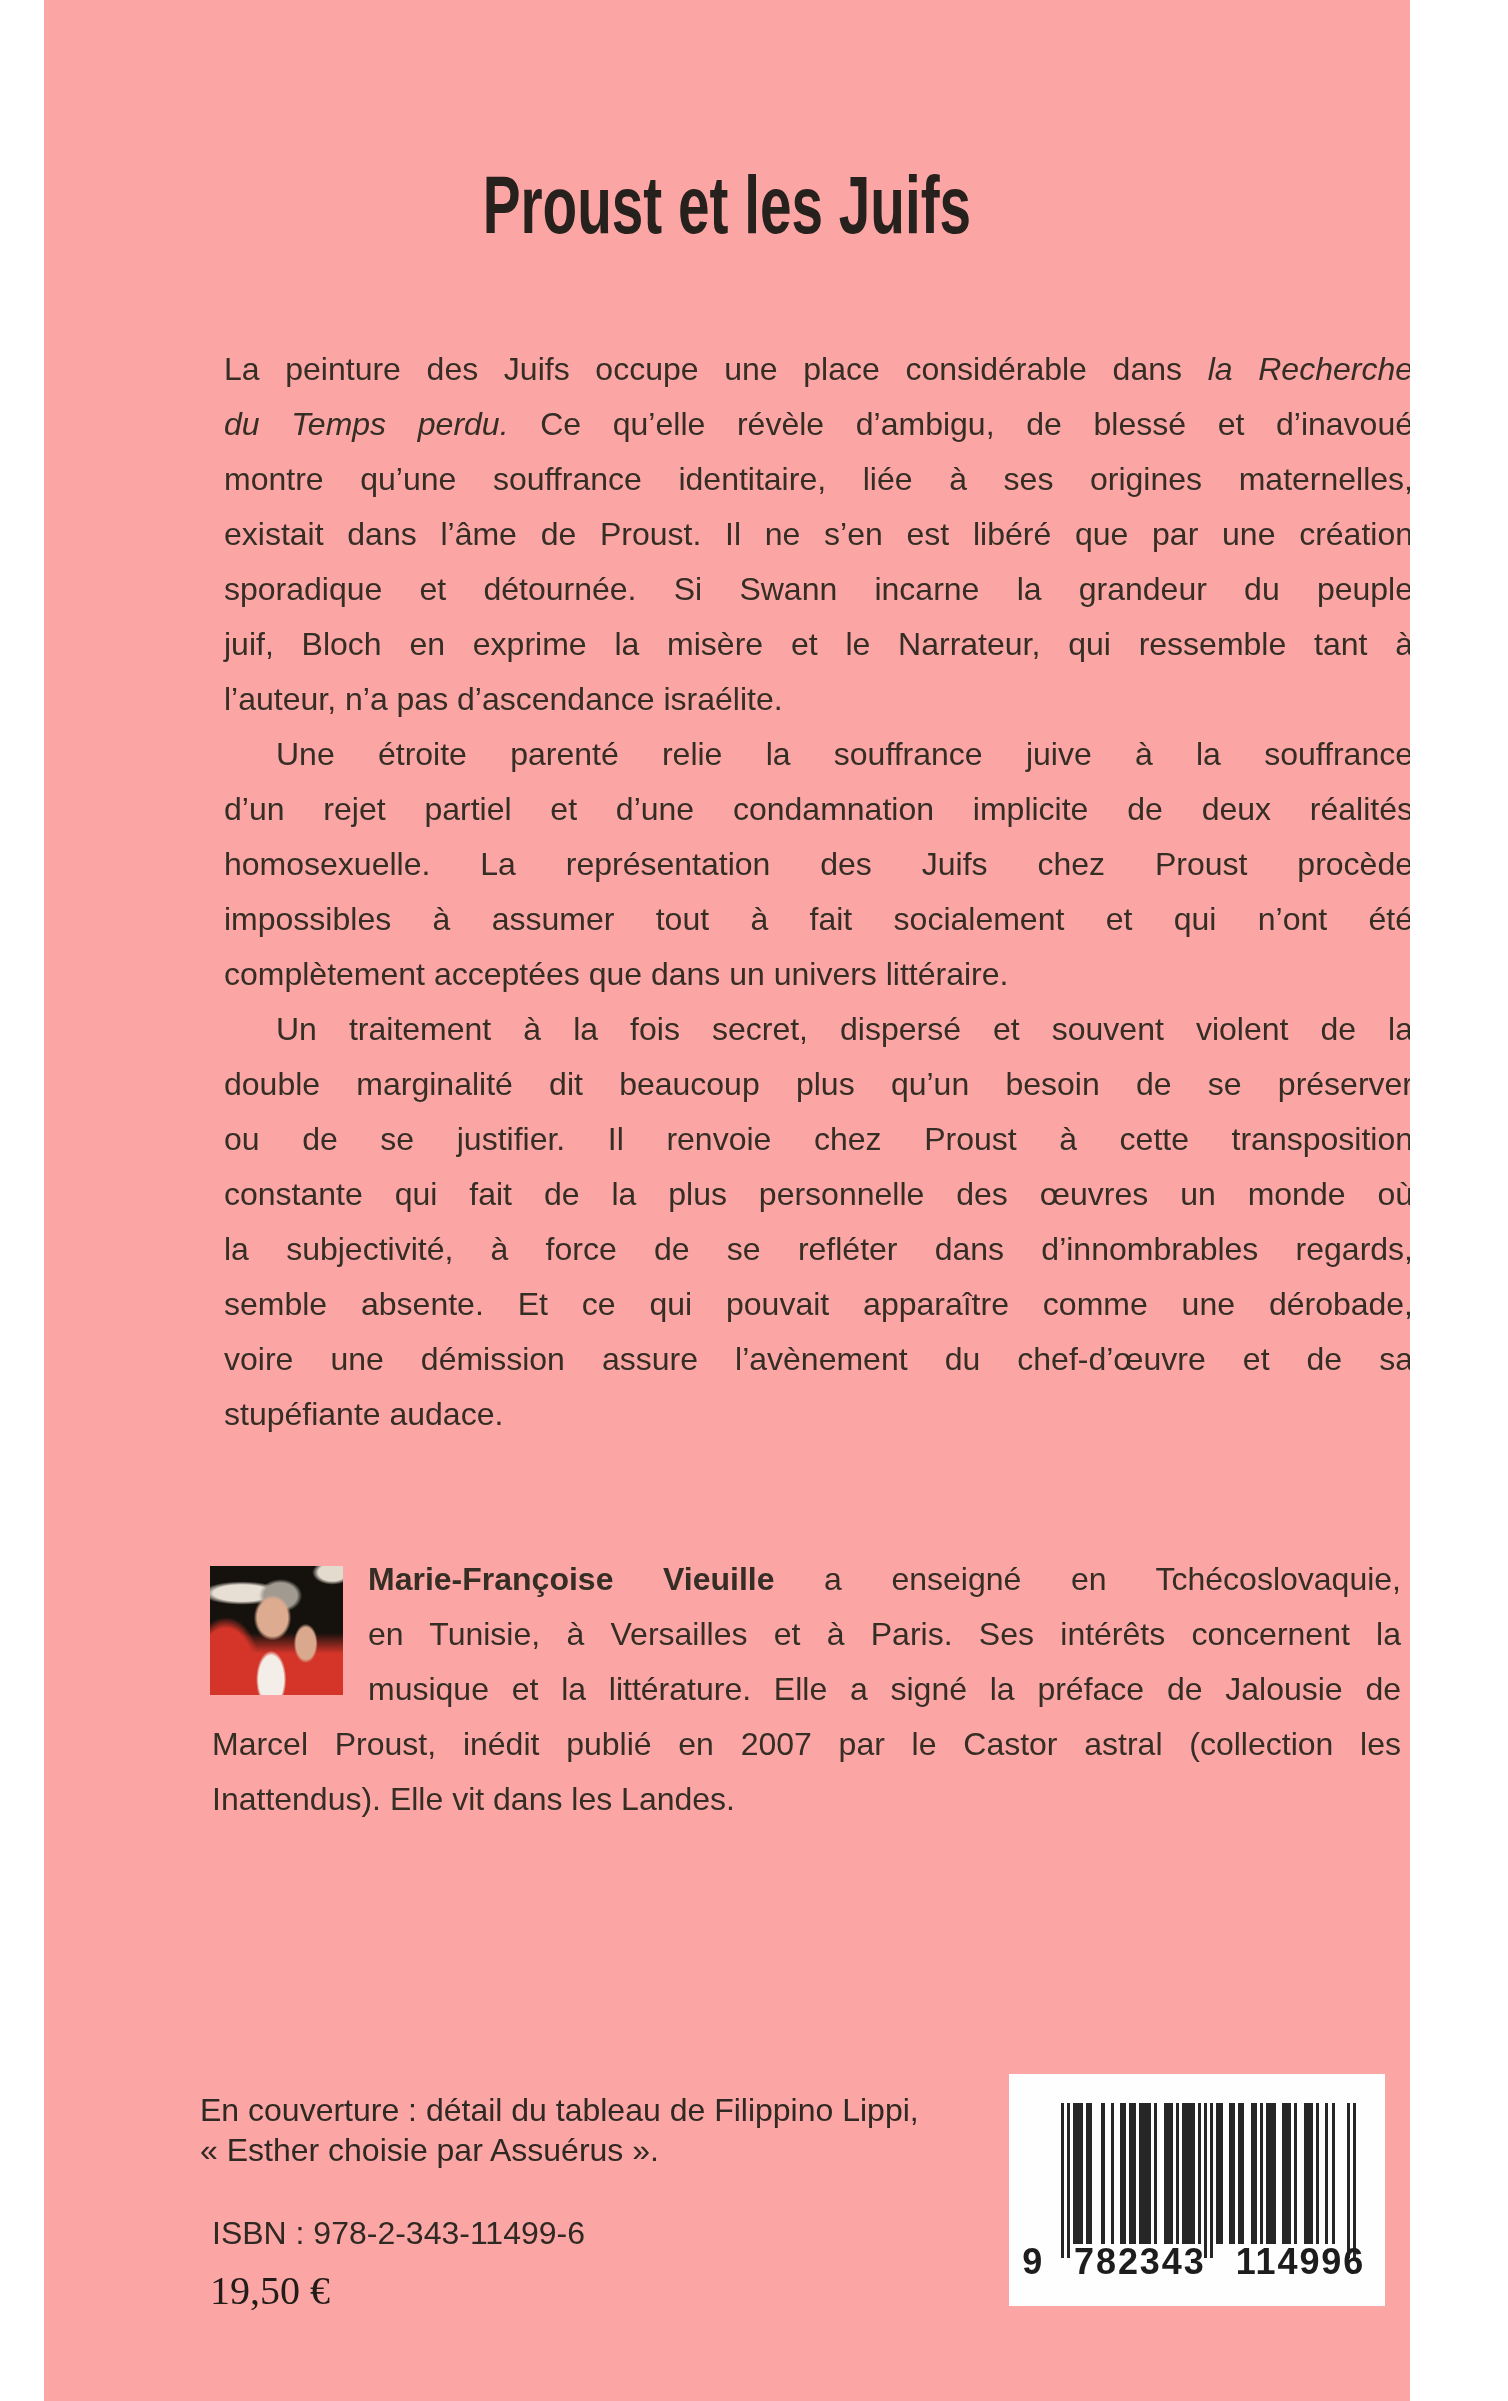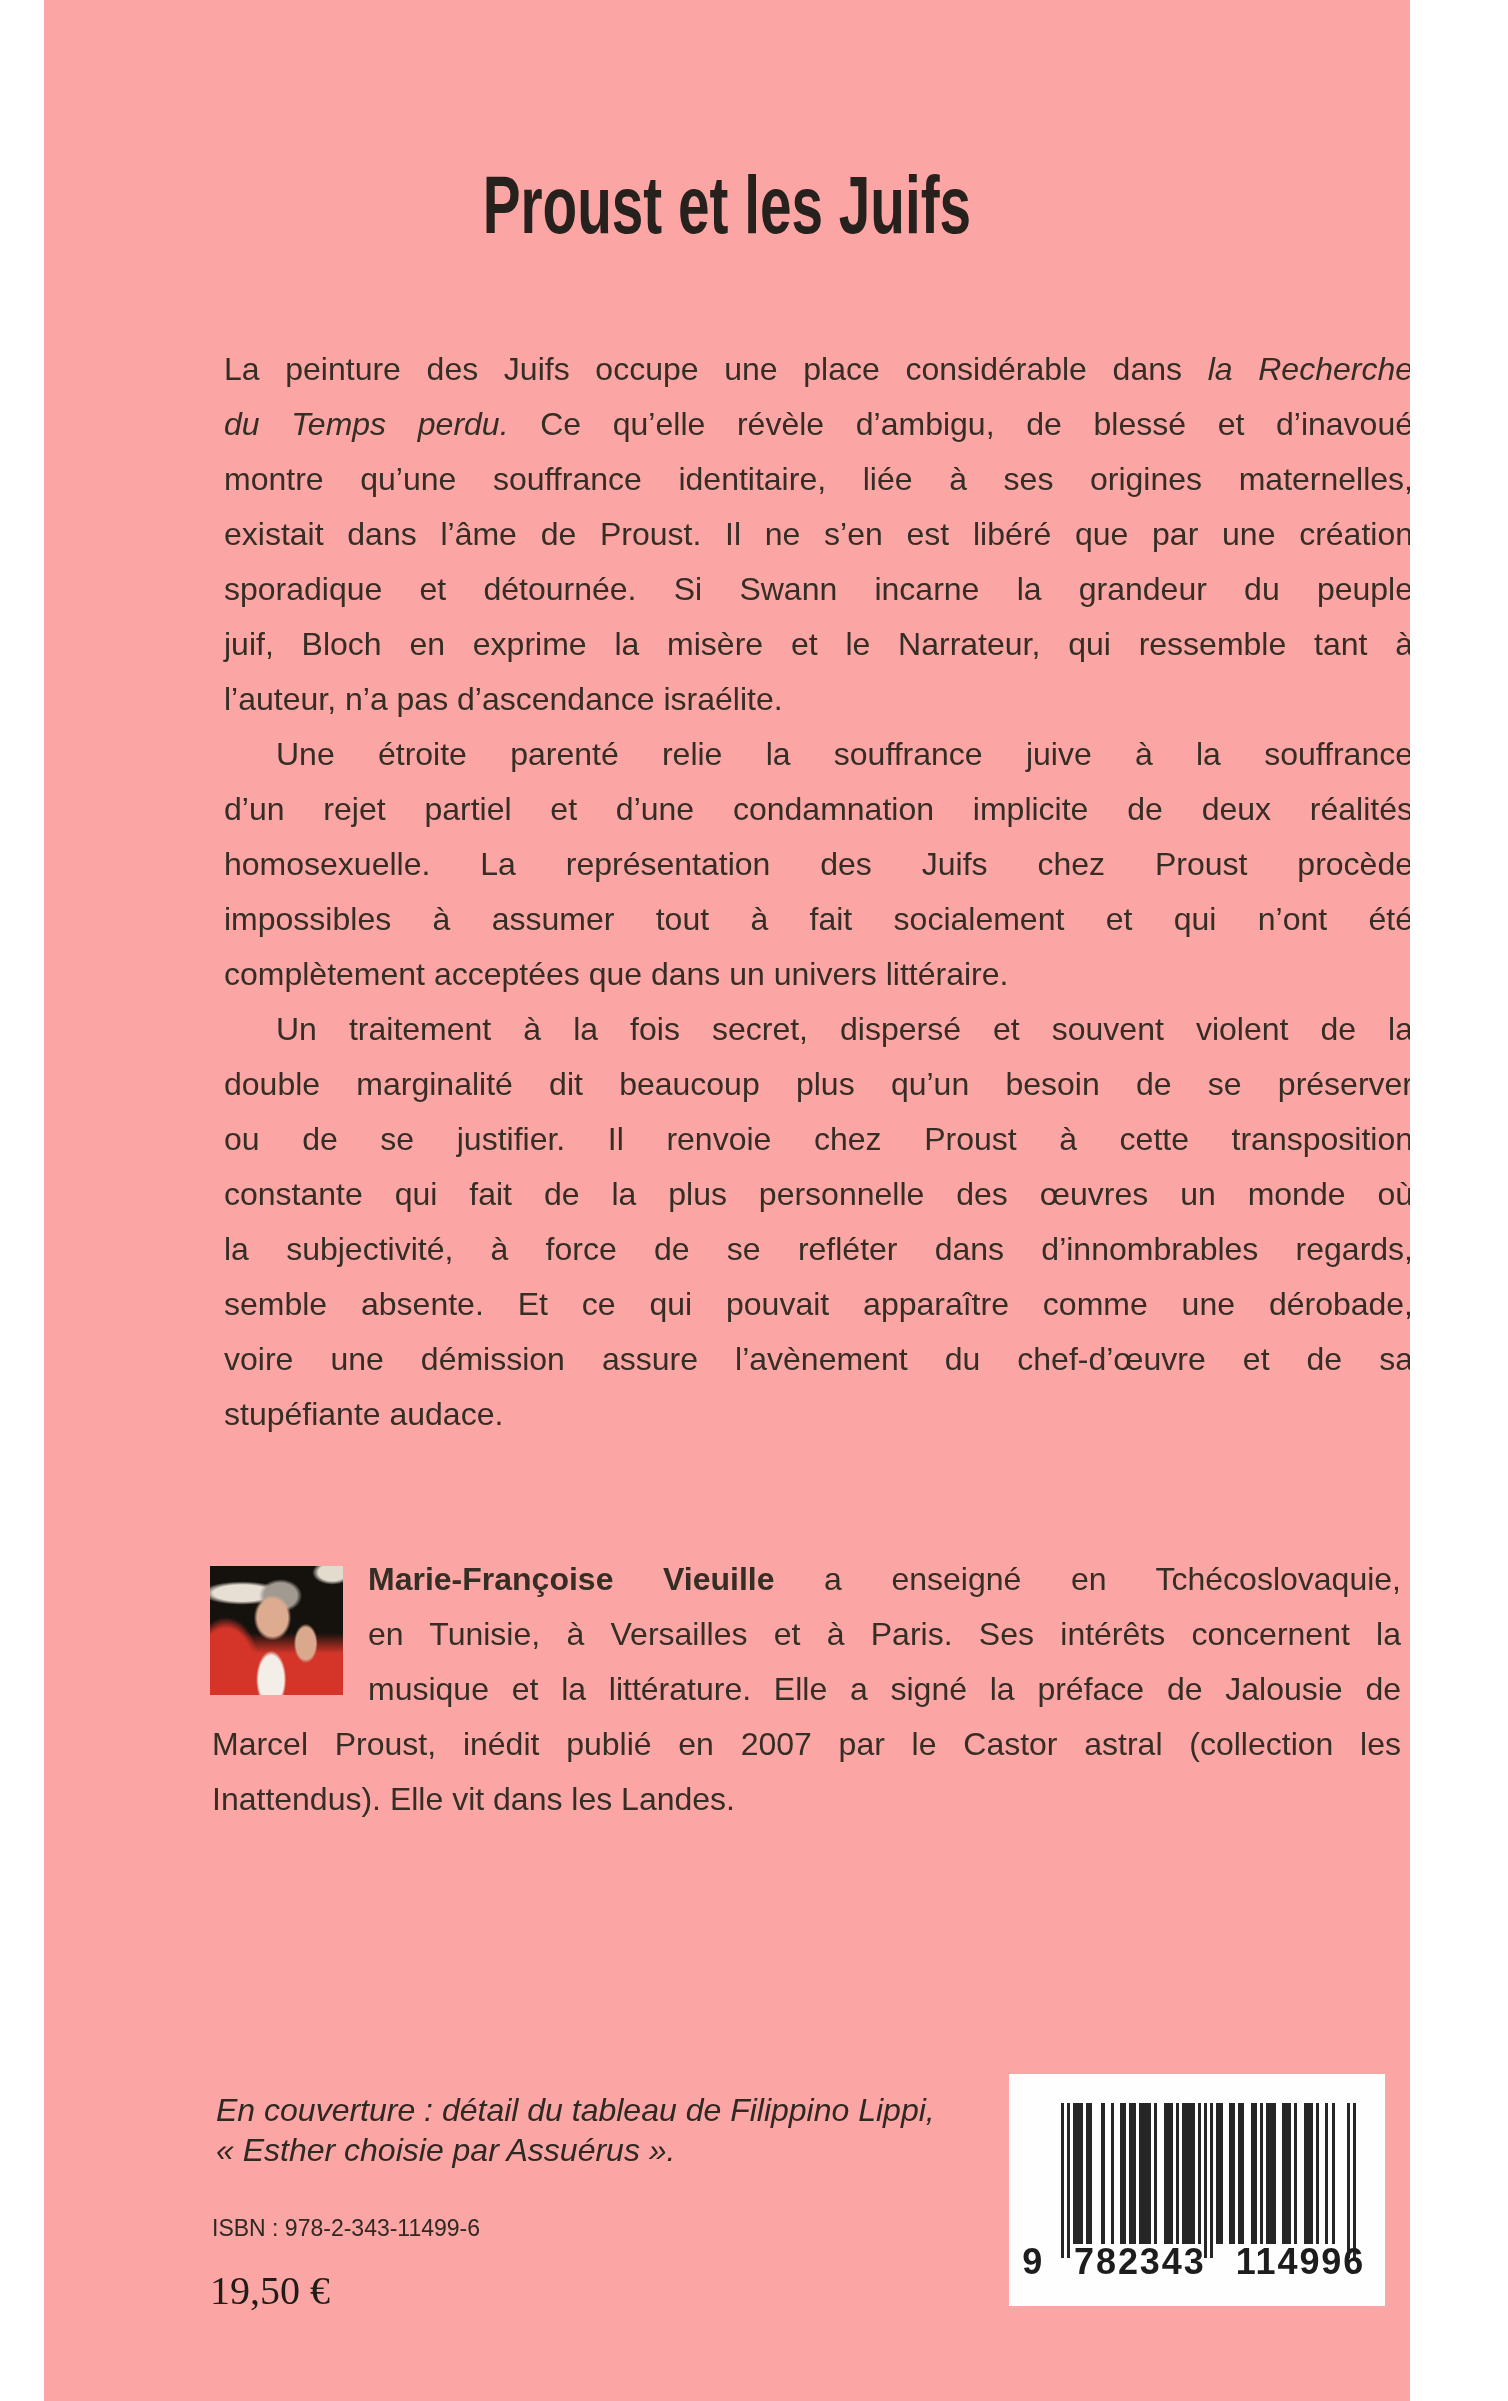--- a/index.html
+++ b/index.html
@@ -40,26 +40,26 @@
       radial-gradient(ellipse 15px 24.6px at 72% 60%, #d9a88d 65%, rgba(217,168,141,0) 80%),
       radial-gradient(ellipse 24.6px 30px at 47% 40%, #dcab90 62%, rgba(220,171,144,0) 76%),
       radial-gradient(ellipse 30px 23px at 53% 23%, #a09a91 55%, rgba(160,154,145,0) 72%),
       radial-gradient(ellipse 45px 66px at 12% 78%, #d53529 58%, rgba(213,53,41,0) 75%),
       linear-gradient(to top, #d53529 0%, #d53529 32%, rgba(213,53,41,0) 48%),
       radial-gradient(ellipse 52px 15px at 24% 21%, #e8dfd4 55%, rgba(232,223,212,0) 78%),
       radial-gradient(ellipse 28px 17px at 92% 5%, #e4dbcf 50%, rgba(228,219,207,0) 72%);
   }
   
   .cover-note{
-    position:absolute; left:172px; top:2090px;
-    font-size:32px; line-height:40px; color:#2e2922;font-style:italic;
+    position:absolute; left:156px; top:2090px;
+    font-size:32px; line-height:40px; color:#2e2922;
   }
   .isbn{
     position:absolute; left:168px; top:2215px;
-    font-size:23px; color:#2e2922;
+    font-size:32px; color:#2e2922;
   }
   .price{
     position:absolute; left:166px; top:2267px;
     font-family:Liberation Serif, serif; font-size:40px; color:#201c17;
   }
   
   .barcode{
     position:absolute; left:965px; top:2074px; width:376px; height:232px;
     background:#fefefe;
   }

